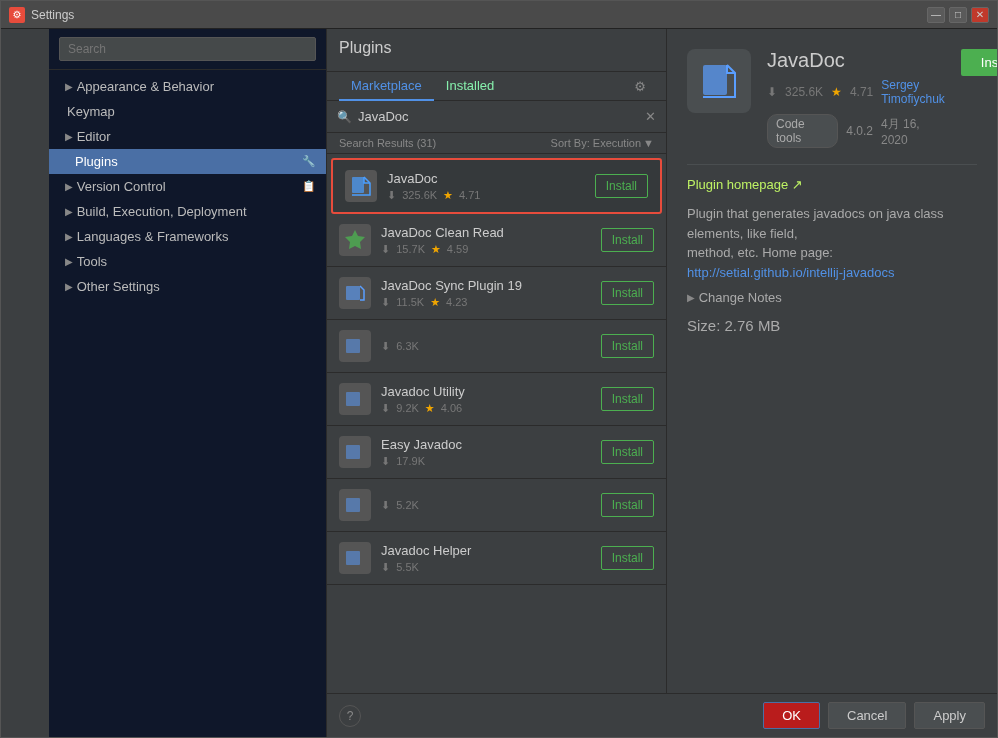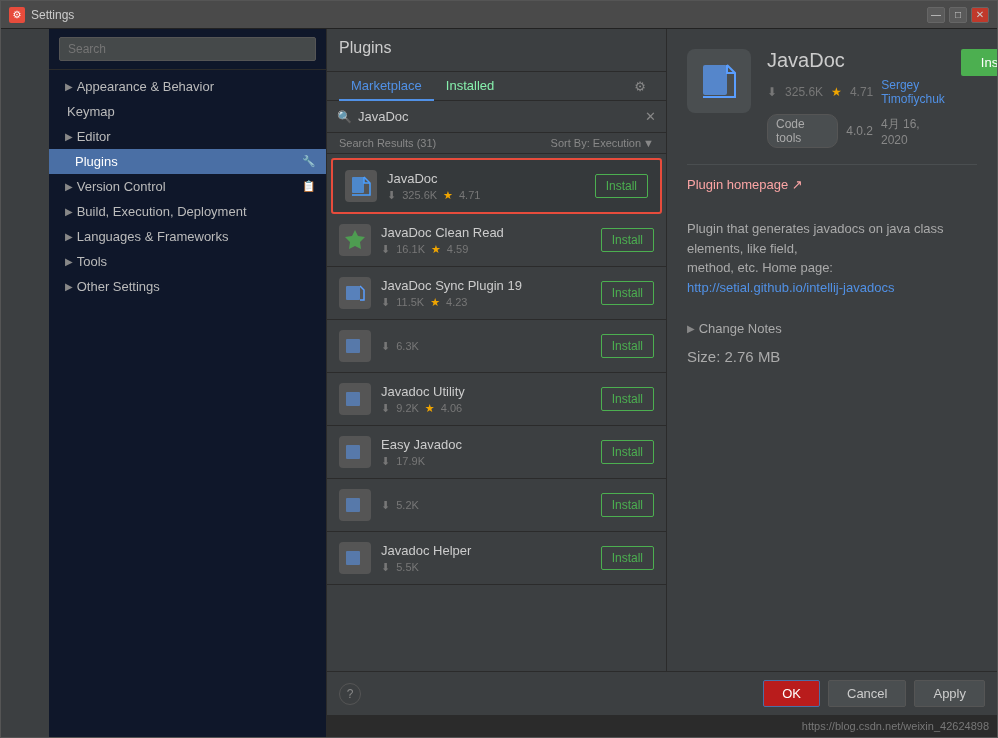--- a/index.html
+++ b/index.html
@@ -337,34 +337,34 @@
       border: none;
       color: #fff;
       padding: 6px 20px;
       font-size: 13px;
       cursor: pointer;
       border-radius: 2px;
       white-space: nowrap;
     }
     .divider { width: 100%; height: 1px; background: #4a4e50; margin: 12px 0; }
     .plugin-detail-link {
-      color: #fca5a5;
+      color: #bef264;
       font-size: 13px;
       cursor: pointer;
       text-decoration: none;
       display: flex;
       align-items: flex-start;
       gap: 4px;
-      margin-bottom: 27px;
+      margin-bottom: 12px;
     }
     .plugin-detail-desc {
       font-size: 13px;
       color: #aaa;
       line-height: 1.5;
-      margin-bottom: 24px;
+      margin-bottom: 8px;
     }
     .plugin-detail-desc a { color: #5191e6; text-decoration: none; }
     .change-notes {
       display: flex;
       align-items: center;
       gap: 4px;
       color: #aaa;
       cursor: pointer;
       font-size: 13px;
       margin-bottom: 12px;
@@ -540,21 +540,21 @@
             <div class="plugin-item">
               <div class="plugin-icon green">
                 <svg width="24" height="24" viewBox="0 0 24 24" fill="none">
                   <polygon points="12,2 15,8 22,9 17,14 18,21 12,18 6,21 7,14 2,9 9,8" fill="#4caf50" opacity="0.8"></polygon>
                 </svg>
               </div>
               <div class="plugin-info">
                 <div class="plugin-name">JavaDoc Clean Read</div>
                 <div class="plugin-meta">
                   <span>⬇</span>
-                  <span>16.1K</span>
+                  <span>15.7K</span>
                   <span class="star">★</span>
                   <span>4.59</span>
                 </div>
               </div>
               <button class="install-btn">Install</button>
             </div>
 
             <div class="plugin-item">
               <div class="plugin-icon">
                 <svg width="24" height="24" viewBox="0 0 24 24" fill="none">
@@ -703,18 +703,15 @@
           <div class="plugin-size">Size: 2.76 MB</div>
         </div>
       </div>
 
       <div class="bottom-bar">
         <div class="help-btn">?</div>
         <button class="bottom-btn primary">OK</button>
         <button class="bottom-btn">Cancel</button>
         <button class="bottom-btn">Apply</button>
       </div>
-      <div class="status-bar">
-        <span>https://blog.csdn.net/weixin_42624898</span>
-      </div>
     </div>
   </div>
 </div>
 
 </body></html>

